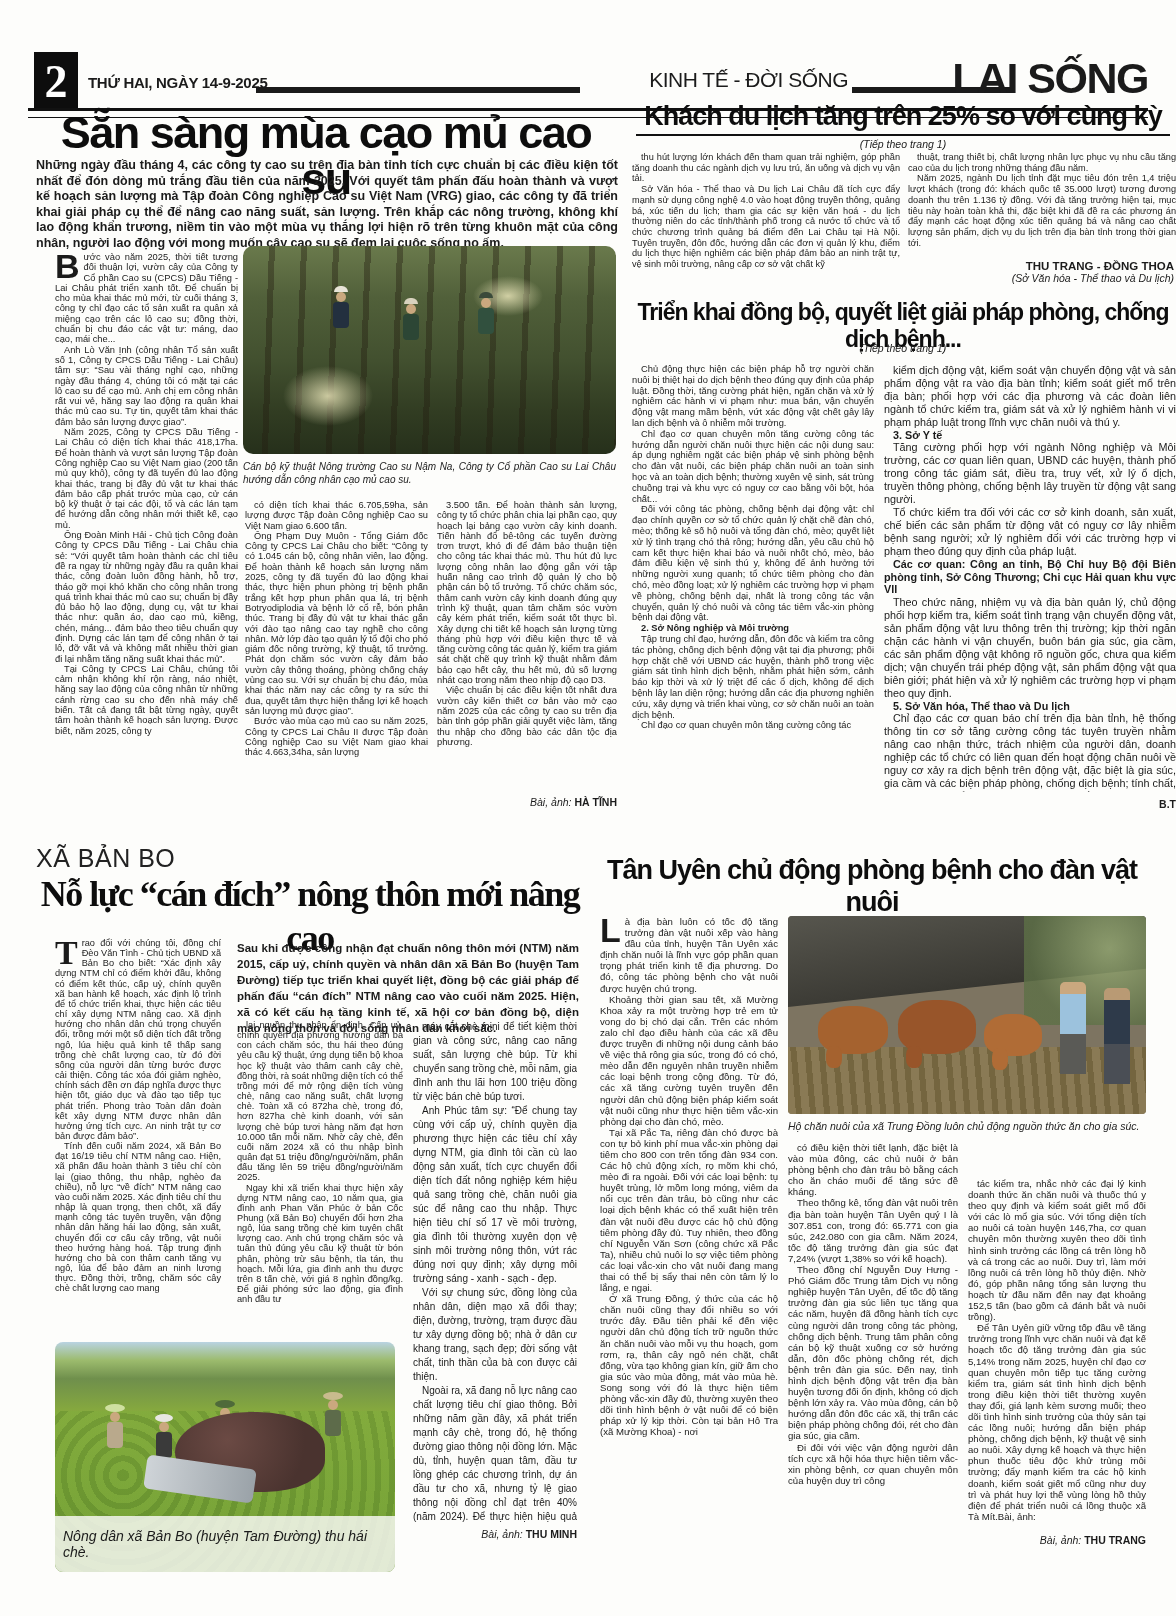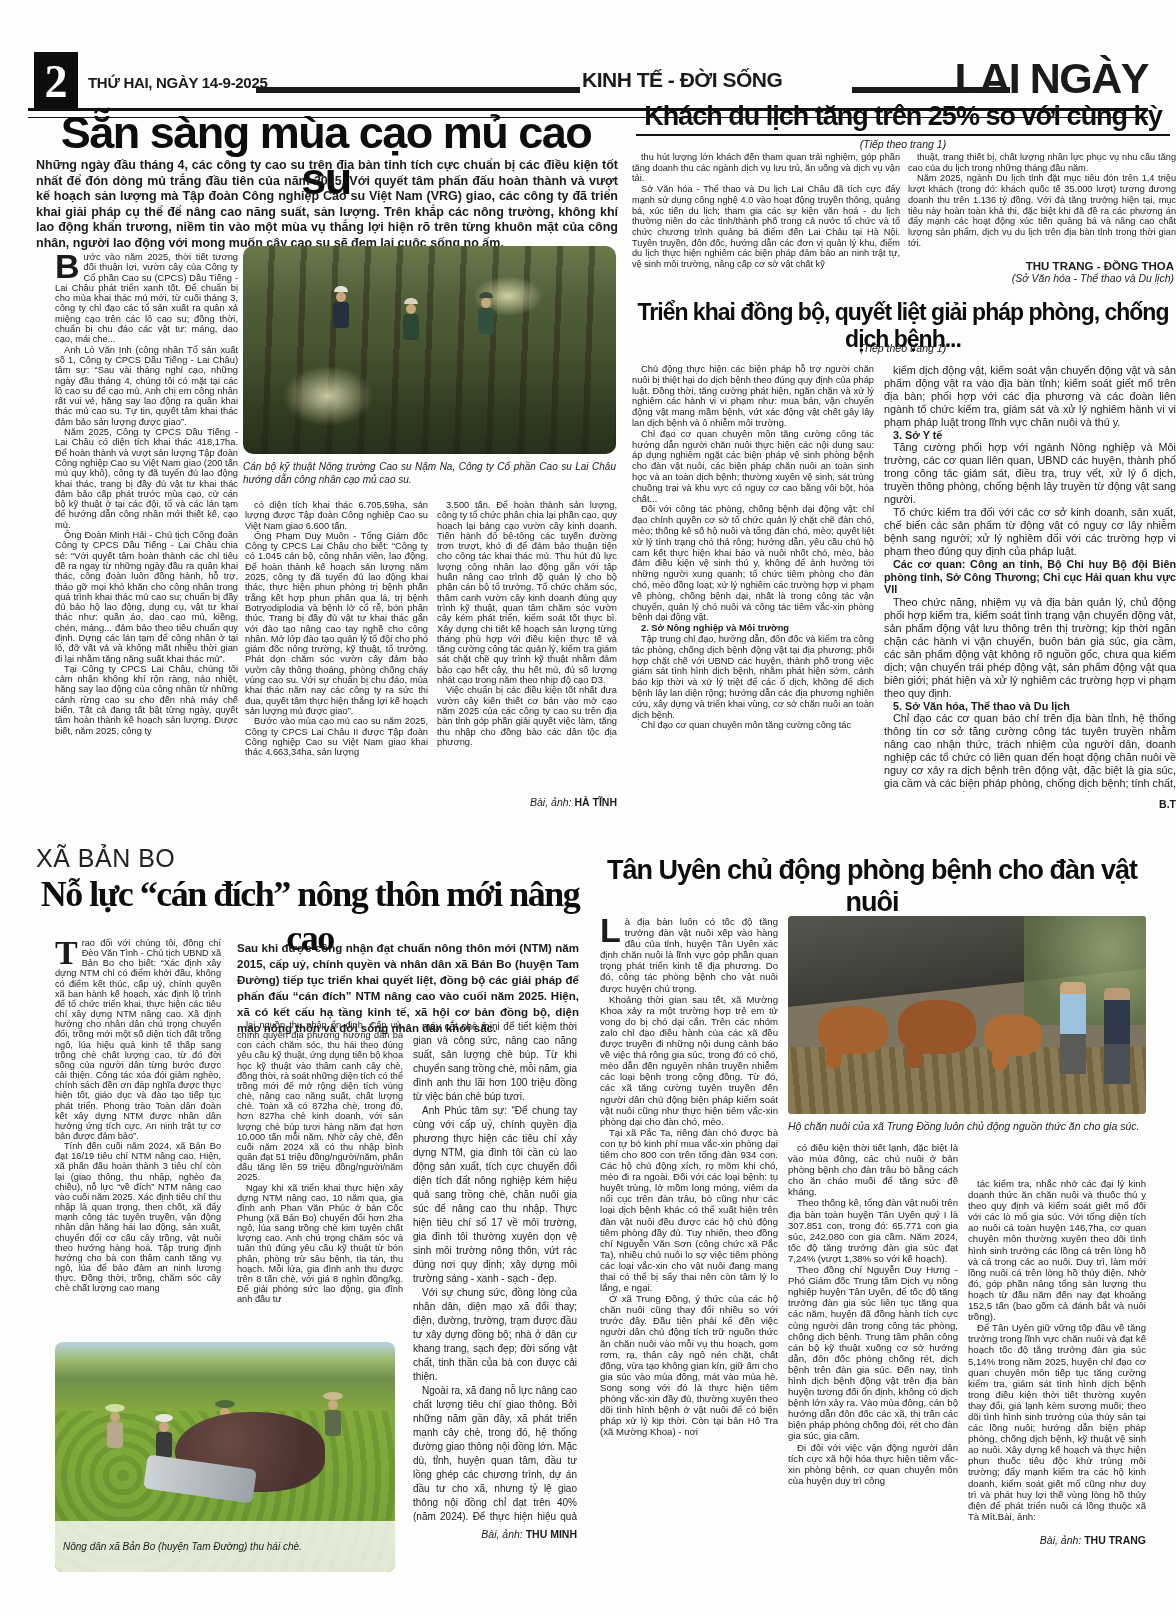--- a/index.html
+++ b/index.html
@@ -5,21 +5,21 @@
   html,body{margin:0;padding:0;}
   body{width:1176px;height:1616px;position:relative;background:#fdfdfb;color:#1b1b1b;
        font-family:"Liberation Sans","DejaVu Sans",sans-serif;overflow:hidden;}
   .abs{position:absolute;}
   
   .pagenum{left:34px;top:52px;width:44px;height:58px;background:#0d0d0d;color:#fff;
            display:flex;align-items:center;justify-content:center;
            font-family:"Liberation Serif",serif;font-size:46px;font-weight:700;}
   .dateline{left:88px;top:74px;font-size:15px;font-weight:700;letter-spacing:-0.3px;}
   .hrule{background:#1a1a1a;height:6px;}
-  .section-title{left:582px;top:68px;width:266px;text-align:left;font-size:21px;font-weight:700;letter-spacing:-0.5px;}
+  .section-title{left:582px;top:68px;width:266px;text-align:right;font-size:21px;font-weight:400;letter-spacing:-0.5px;}
   .masthead{right:28px;top:54px;font-size:43px;font-weight:700;letter-spacing:-1.5px;}
   .header-doubleline{left:28px;right:28px;top:108px;height:6px;border-top:3px solid #111;border-bottom:1px solid #111;}
   
   .headline{position:absolute;text-align:center;font-weight:700;color:#0d0d0d;}
   .hl-a1{left:36px;top:110px;width:580px;font-size:45px;letter-spacing:-1.5px;line-height:46px;}
   .hl-a2{left:630px;top:101px;width:546px;font-size:27px;letter-spacing:-1px;line-height:30px;}
   .hl-a3{left:630px;top:299px;width:546px;font-size:23px;letter-spacing:-1px;line-height:27px;}
   .hl-a4{left:30px;top:872px;width:560px;font-size:36px;letter-spacing:-1.5px;line-height:44px;
          font-family:"Liberation Serif","DejaVu Serif",serif;}
   .hl-a5{left:598px;top:854px;width:548px;font-size:27px;letter-spacing:-1px;line-height:32px;}
@@ -72,31 +72,31 @@
      background:linear-gradient(170deg,#57564e 0%,#3c3b35 60%,#26251f 100%);
      clip-path:polygon(0 0,100% 0,100% 58%,0 100%);}
   .photo3 .trees{position:absolute;right:0;top:0;width:34%;height:55%;
      background:radial-gradient(circle at 70% 30%,#9fb27a,#5d7046 70%);opacity:.8;}
   .photo3 .floor{position:absolute;left:0;bottom:0;width:100%;height:34%;
      background:repeating-linear-gradient(85deg,#8a7a55 0 8px,#74653f 8px 14px);}
   .cow{position:absolute;border-radius:45% 45% 40% 40%;}
   .cow .chead{position:absolute;bottom:-14px;left:8px;width:16px;height:22px;border-radius:40%;background:inherit;}
   .person{position:absolute;border-radius:5px 5px 0 0;}
   .caption-overlay{position:absolute;left:0;right:0;bottom:0;background:rgba(250,250,248,.82);
-     font-style:italic;font-size:10px;padding:20px 8px;color:#1b1b1b;}
+     font-style:italic;font-size:14px;padding:12px 8px;color:#1b1b1b;}
 </style>
 </head>
 <body>
 
 <div class="abs pagenum">2</div>
 <div class="abs dateline">THỨ HAI, NGÀY 14-9-2025</div>
 <div class="abs hrule" style="left:256px;top:87px;width:324px;"></div>
 <div class="abs section-title">KINH TẾ - ĐỜI SỐNG</div>
 <div class="abs hrule" style="left:852px;top:87px;width:158px;"></div>
-<div class="abs masthead">LAI NGÀY</div>
+<div class="abs masthead">LAI SỐNG</div>
 <div class="abs header-doubleline"></div>
 
 <div class="headline hl-a1">Sẵn sàng mùa cạo mủ cao su</div>
 <div class="lede" style="left:36px;top:158px;width:582px;">Những ngày đầu tháng 4, các công ty cao su trên địa bàn tỉnh tích cực chuẩn bị các điều kiện tốt nhất để đón dòng mủ trắng đầu tiên của năm 2025. Với quyết tâm phấn đấu hoàn thành và vượt kế hoạch sản lượng mà Tập đoàn Công nghiệp Cao su Việt Nam (VRG) giao, các công ty đã triển khai giải pháp cụ thể để nâng cao năng suất, sản lượng. Trên khắp các nông trường, không khí lao động khẩn trương, niềm tin vào một mùa vụ thắng lợi hiện rõ trên từng khuôn mặt của công nhân, người lao động với mong muốn cây cao su sẽ đem lại cuộc sống no ấm.</div>
 
 <div class="photo photo1">
   <div class="trunks"></div>
   <div class="lightspot" style="left:40px;top:120px;"></div>
   <div class="lightspot" style="left:230px;top:30px;width:70px;height:40px;"></div>
   <div class="fig" style="left:90px;top:40px;">

